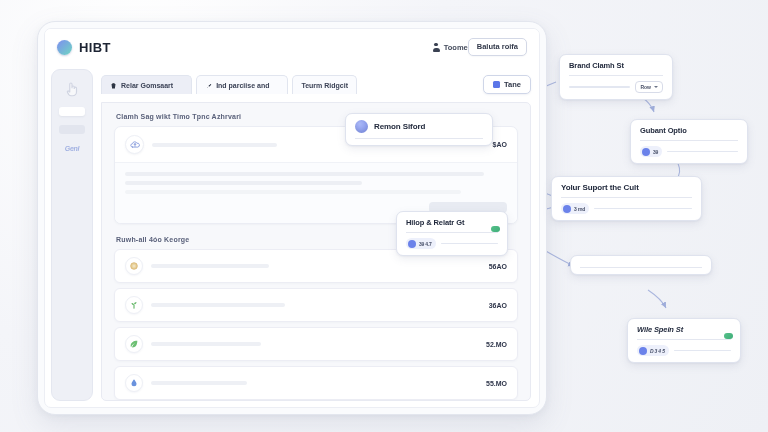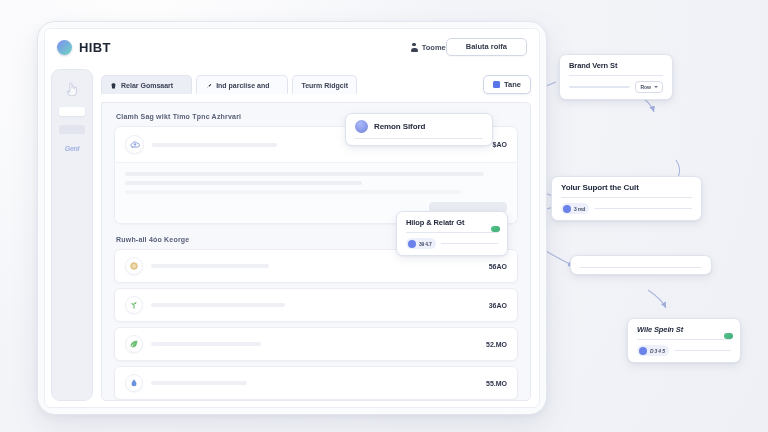--- a/index.html
+++ b/index.html
@@ -52,21 +52,21 @@
     font-size:13px;font-weight:700;letter-spacing:.4px;color:#1d2433;
   }
   .header-right{margin-left:auto;display:flex;align-items:center;}
   .user-chip{display:flex;align-items:center;gap:4px;font-size:7.5px;color:#444b5c;font-weight:600;}
   .person-ico{width:7px;height:9px;position:relative;flex:none;}
   .person-ico:before{content:"";position:absolute;left:1.6px;top:0;width:3.8px;height:3.8px;border-radius:50%;background:#3a4152;}
   .person-ico:after{content:"";position:absolute;left:0;bottom:0;width:7px;height:3.6px;border-radius:3px 3px 1px 1px;background:#3a4152;}
   .ghost-btn{
     border:1px solid #d3d8e6;border-radius:5px;background:#fff;
     font-size:7.5px;color:#333a4b;font-weight:600;
-    padding:4px 19px;line-height:1;
+    padding:4px 8px;line-height:1;
     box-shadow:0 1px 1px rgba(120,130,160,.06);
   }
 
   
   .app-body{position:absolute;left:0;top:36px;right:0;bottom:0;display:flex;}
 
   
   .sidebar{
     width:40px;flex:none;margin:4px 0 6px 6px;
     background:#eef0f6;border:1px solid #e4e7f0;border-radius:9px;
@@ -371,32 +371,45 @@
   <div class="node" style="left:345px;top:113px;width:148px;">
     <div class="node-head">
       <span class="node-dot" style="background:radial-gradient(circle at 35% 30%,#aab8f7,#7b8ee8)"></span>
       <span class="node-title">Remon Siford</span>
     </div>
     <div class="node-rule"></div>
   </div>
 
   <div class="node" style="left:559px;top:54px;width:114px;">
     <div class="node-head">
-      <span class="node-title sm">Brand Vern St</span>
+      <span class="node-title sm">Brand Clamh St</span>
     </div>
     <div class="node-rule"></div>
     <div class="node-sub">
       <span class="track"></span>
       <span class="mini-select">
         <span>Row</span>
         <span class="mini-chev"></span>
       </span>
     </div>
   </div>
 
+  <div class="node" style="left:630px;top:119px;width:118px;">
+    <div class="node-head">
+      <span class="node-title sm">Gubant Optio</span>
+    </div>
+    <div class="node-rule"></div>
+    <div class="node-sub">
+      <span class="pill">
+        <span class="pill-knob"></span>
+        <span class="pill-txt">39</span>
+      </span>
+      <span class="track"></span>
+    </div>
+  </div>
 
   <div class="node" style="left:551px;top:176px;width:151px;">
     <div class="node-head">
       <span class="node-title">Yolur Suport the Cult</span>
     </div>
     <div class="node-rule"></div>
     <div class="node-sub">
       <span class="pill">
         <span class="pill-knob"></span>
         <span class="pill-txt">3 rnd</span>

